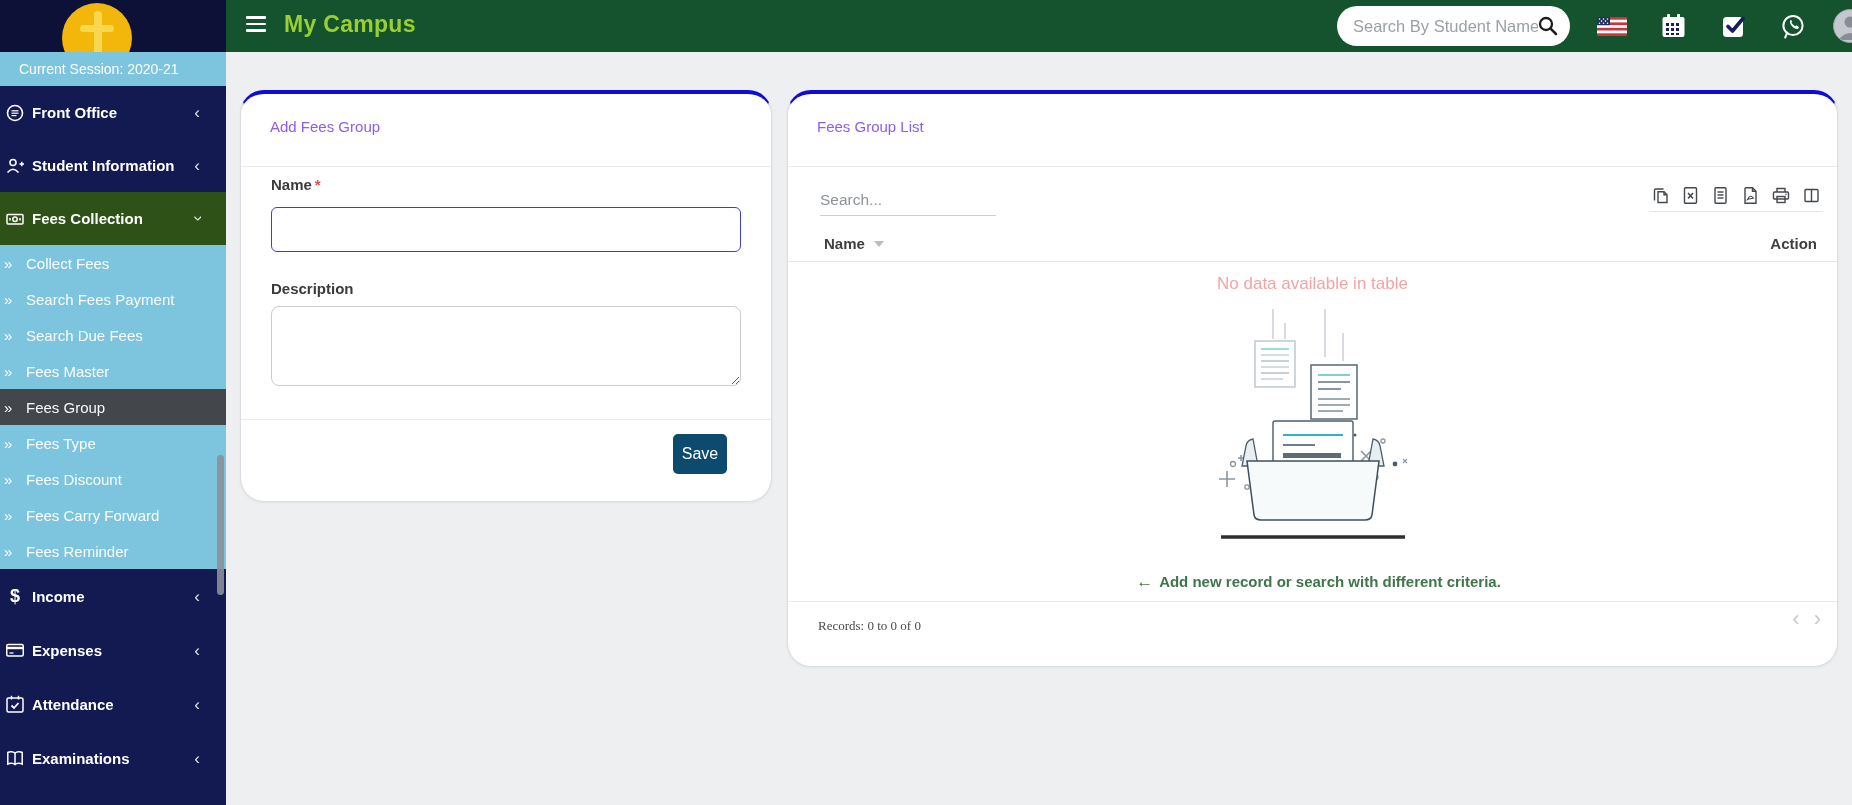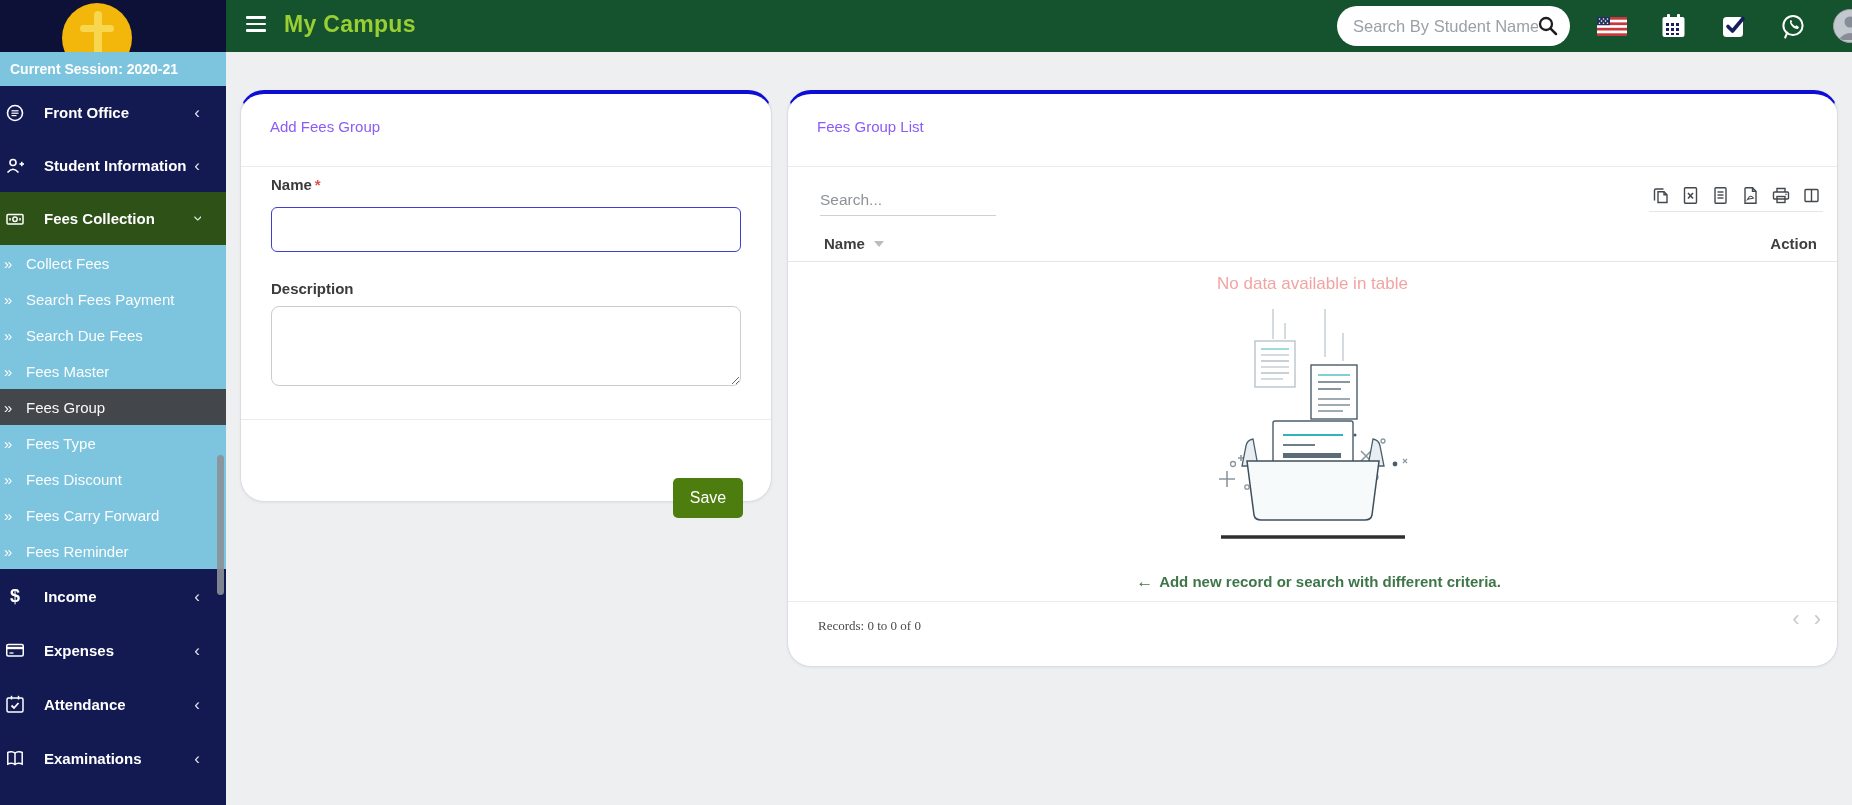--- a/index.html
+++ b/index.html
@@ -17,46 +17,46 @@
   .nav-title { position:absolute; left:284px; top:11px; font-size:23px; font-weight:bold; color:#9acf33; letter-spacing:.3px; }
   .search-pill { position:absolute; left:1337px; top:6px; width:233px; height:40px; background:#fff; border-radius:20px; display:flex; align-items:center; padding:0 12px 0 16px; }
   .search-pill input { border:0; outline:0; flex:1; min-width:0; font-size:16.5px; color:#333; font-family:inherit; }
   .search-pill input::placeholder { color:#9aa0a6; }
   .nav-ico { position:absolute; top:0; height:52px; display:flex; align-items:center; cursor:pointer; }
   .avatar-wrap { position:absolute; left:1833px; top:9px; width:34px; height:34px; border-radius:50%; overflow:hidden; background:#c3c8cf; border:1px solid #9aa0a8; }
 
   
   .sidebar { position:absolute; left:0; top:52px; width:226px; height:753px; background:#131a52; overflow:hidden; z-index:20; }
   .s-light { background:#7dc4de; }
-  .session-row { height:34px; display:flex; align-items:center; padding-left:10px; color:#fff; font-size:14px; font-weight:bold; }
+  .session-row { height:34px; display:flex; align-items:center; padding-left:19px; color:#fff; font-size:14px; font-weight:normal; }
   .quick-row { height:36px; display:flex; align-items:center; justify-content:space-between; padding:0 26px 0 3px; color:#fff; font-size:14.5px; font-weight:bold; cursor:pointer; }
   .menu-item { height:53px; display:flex; align-items:center; padding:0 26px 0 5px; color:#fff; cursor:pointer; }
   .menu-item.h54 { height:54px; }
   .mi-icon { width:20px; display:flex; justify-content:center; flex-shrink:0; }
-  .mi-label { font-size:15px; font-weight:bold; margin-left:19px; flex:1; white-space:nowrap; }
+  .mi-label { font-size:15px; font-weight:bold; margin-left:7px; flex:1; white-space:nowrap; }
   .mi-chevron { font-size:17px; color:rgba(255,255,255,.88); line-height:1; }
   .mi-chevron.down { display:inline-block; transform:rotate(-90deg); }
   .menu-item.group-active { background:#2d5117; }
   .sub-item { height:36px; display:flex; align-items:center; padding-left:4px; color:rgba(255,255,255,.97); font-size:15px; cursor:pointer; }
   .sub-marker { width:22px; font-size:15px; }
   .sub-item.active { background:#43474b; }
   .dollar-glyph { font-size:18px; font-weight:bold; color:#fff; line-height:1; }
   .scroll-thumb { position:absolute; right:2px; top:403px; width:7px; height:140px; background:#8b9197; border-radius:4px; opacity:.9; }
 
   
   .card { position:absolute; background:#fff; border:1px solid #dadde2; border-top:4px solid #0d0dd6; border-radius:24px; box-shadow:0 1px 3px rgba(0,0,0,.05); }
   .card-title { position:absolute; left:29px; top:24px; font-size:15px; color:#8b5cf6;text-align:center; }
   .divider { position:absolute; left:0; right:0; border-top:1px solid #e9ebed; }
 
   .card-add { left:240px; top:90px; width:532px; height:412px; }
   .fld-label { position:absolute; left:30px; font-size:15px; font-weight:bold; color:#3b3b3b; }
   .req { color:#e05252; margin-left:3px; font-weight:bold; }
   .name-input { position:absolute; left:30px; top:113px; width:470px; height:45px; border:1px solid #4040cf; border-radius:6px; padding:0 12px; font-size:15px; font-family:inherit; outline:none; color:#333; }
   .desc-area { position:absolute; left:30px; top:212px; width:470px; height:80px; border:1px solid #c9cdd1; border-radius:8px; padding:8px 12px; font-size:15px; font-family:inherit; outline:none; color:#333; }
-  .save-btn { position:absolute; left:432px; top:340px; width:70px; height:40px; background:#4d7c0f; color:#fff; font-size:16px; border:0; border-radius:5px; cursor:pointer; font-family:inherit;margin-top:44px; }
+  .save-btn { position:absolute; left:432px; top:340px; width:54px; height:40px; background:#0c4a6e; color:#fff; font-size:16px; border:0; border-radius:5px; cursor:pointer; font-family:inherit; }
 
   .card-list { left:787px; top:90px; width:1051px; height:577px; }
   .tbl-search { position:absolute; left:32px; top:90px; width:176px; height:32px; border:0; border-bottom:1px solid #cdd1d5; font-size:15.5px; font-family:inherit; outline:none; color:#444; background:transparent; }
   .tbl-search::placeholder { color:#8d9298; }
   .export-bar { position:absolute; right:14px; top:92px; display:flex; gap:11px; align-items:center; border-bottom:1px solid #e3e5e8; padding:0 2px 6px 2px; }
   .export-bar svg { cursor:pointer; }
   .tbl-head { position:absolute; left:0; right:0; top:132px; height:36px; display:flex; align-items:center; justify-content:space-between; padding:0 20px 0 36px; border-bottom:1px solid #e4e6e9; }
   .th-name { display:flex; align-items:center; gap:9px; font-size:15px; font-weight:bold; color:#3f3f3f; cursor:pointer; }
   .caret-down { width:0; height:0; border-left:5px solid transparent; border-right:5px solid transparent; border-top:6px solid #b9bec3; }
   .th-action { font-size:15px; font-weight:bold; color:#3f3f3f; }

